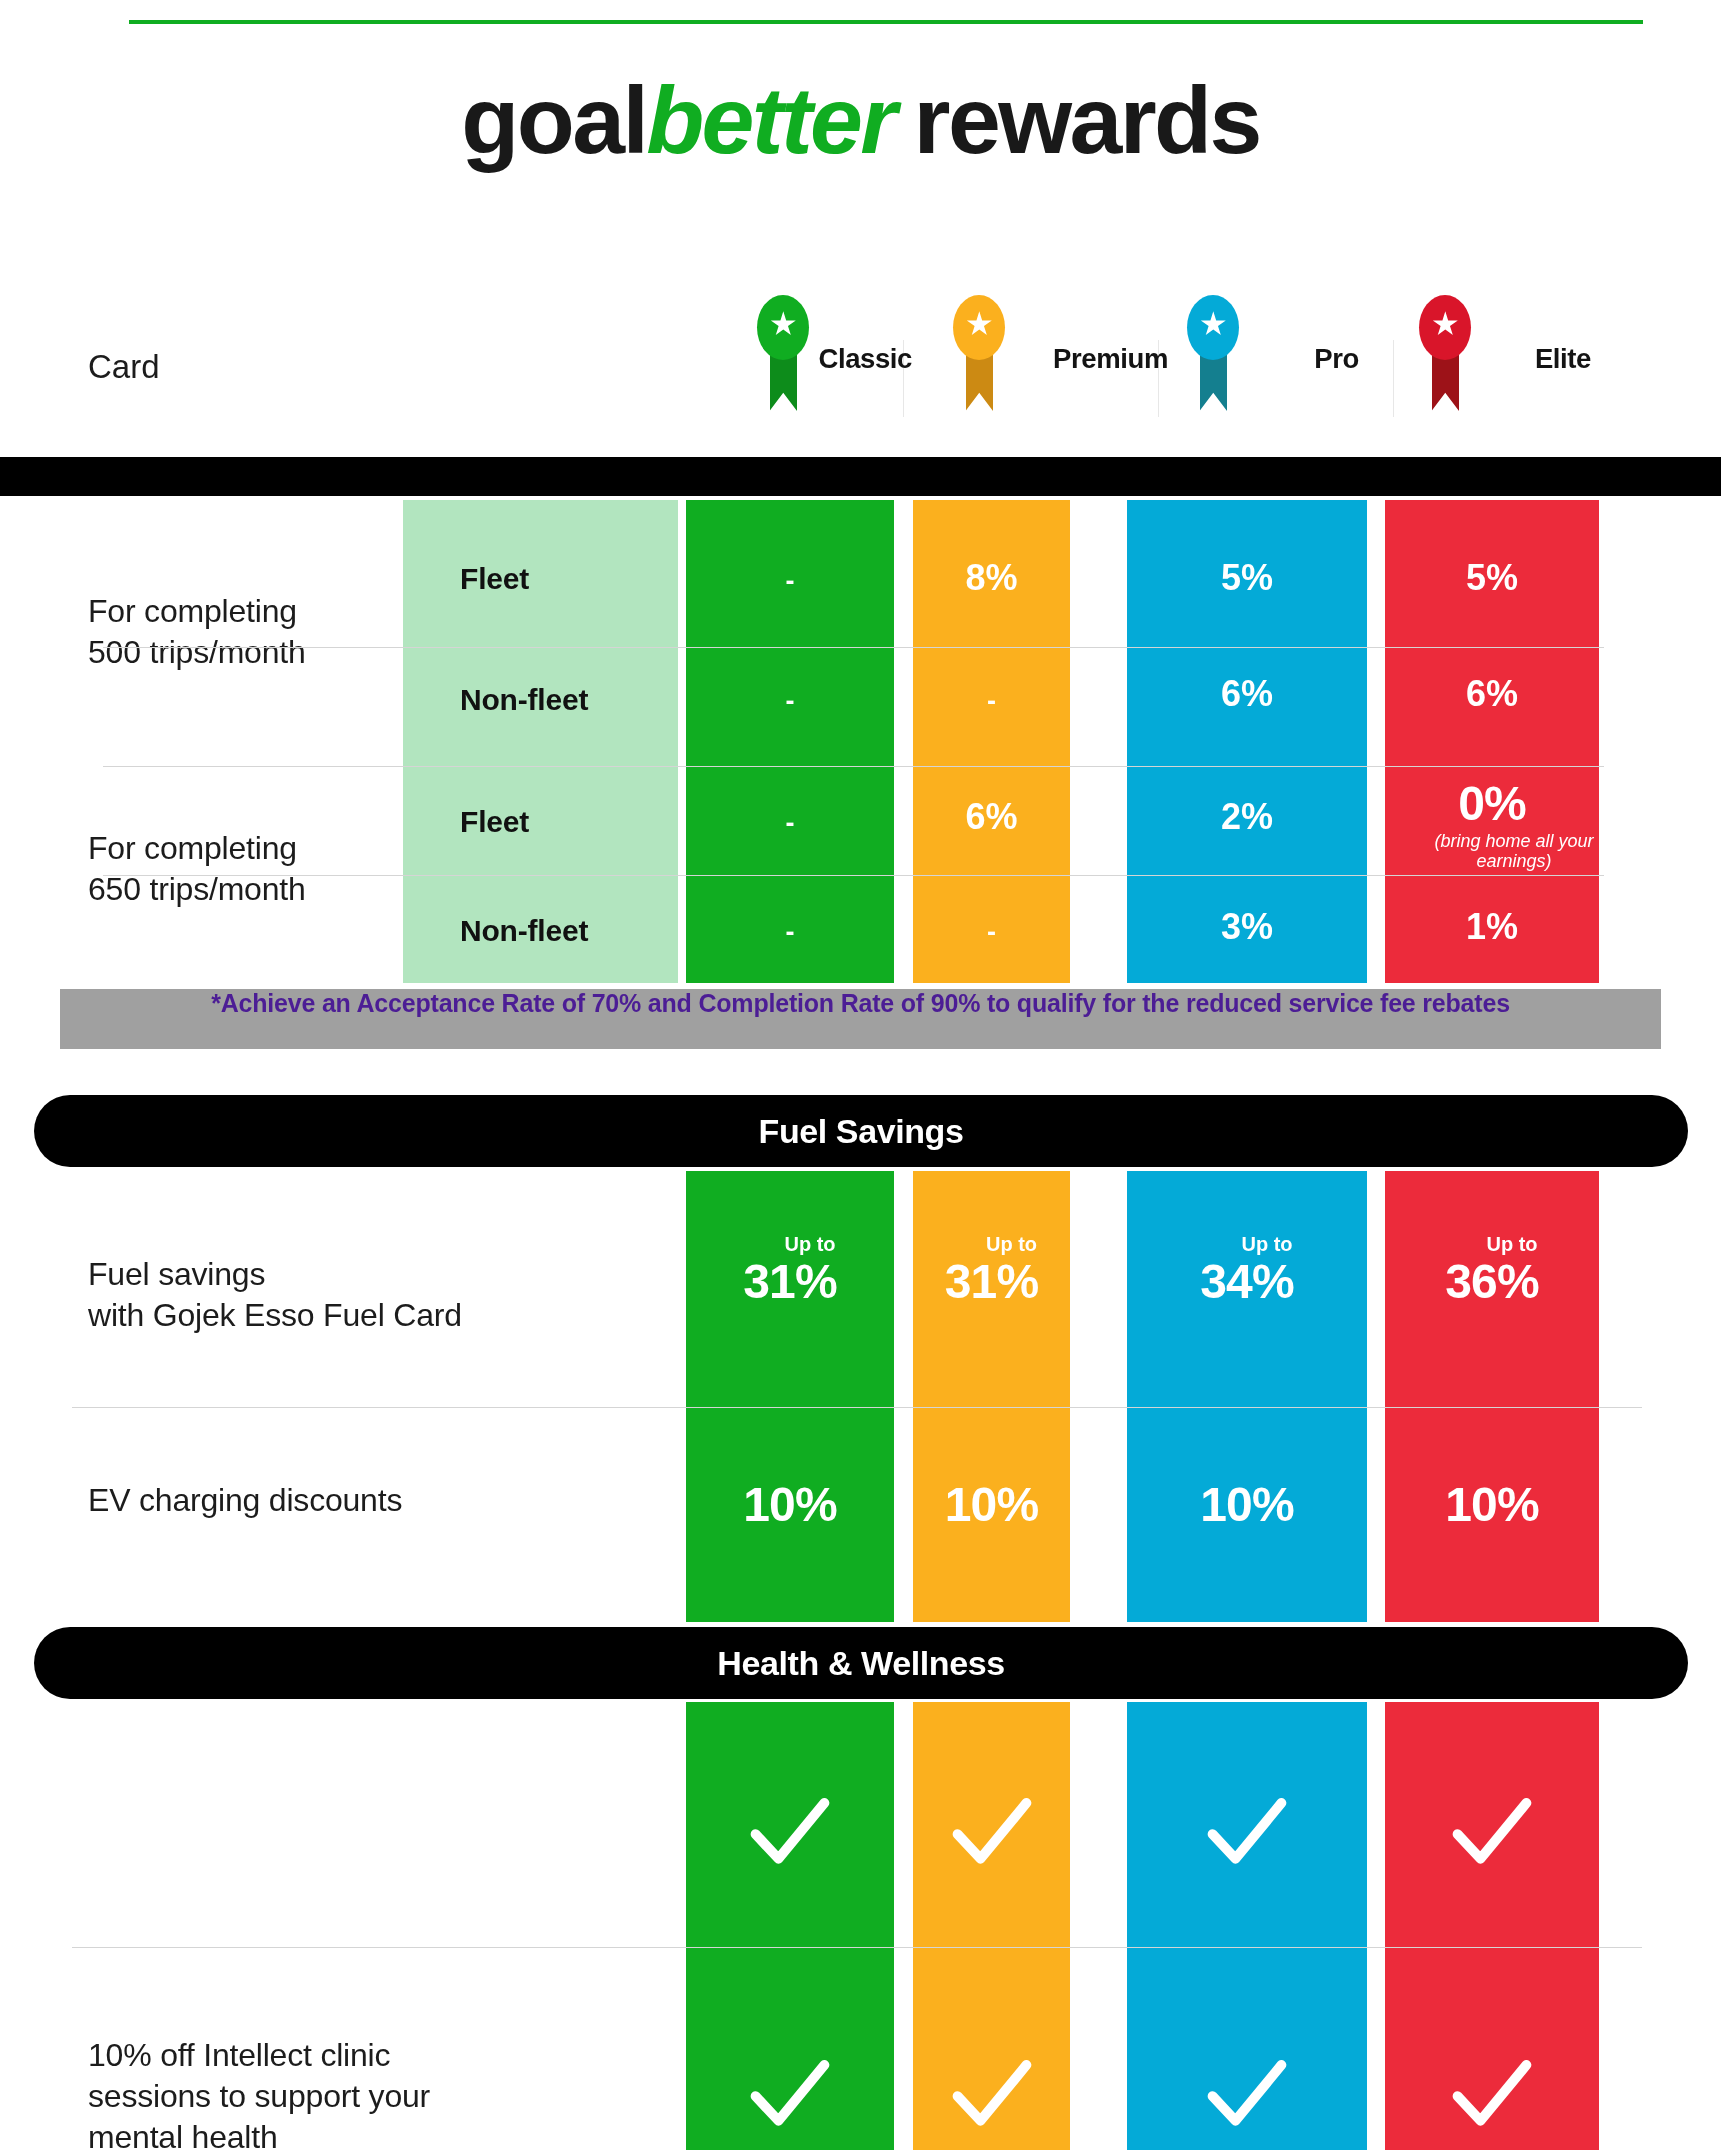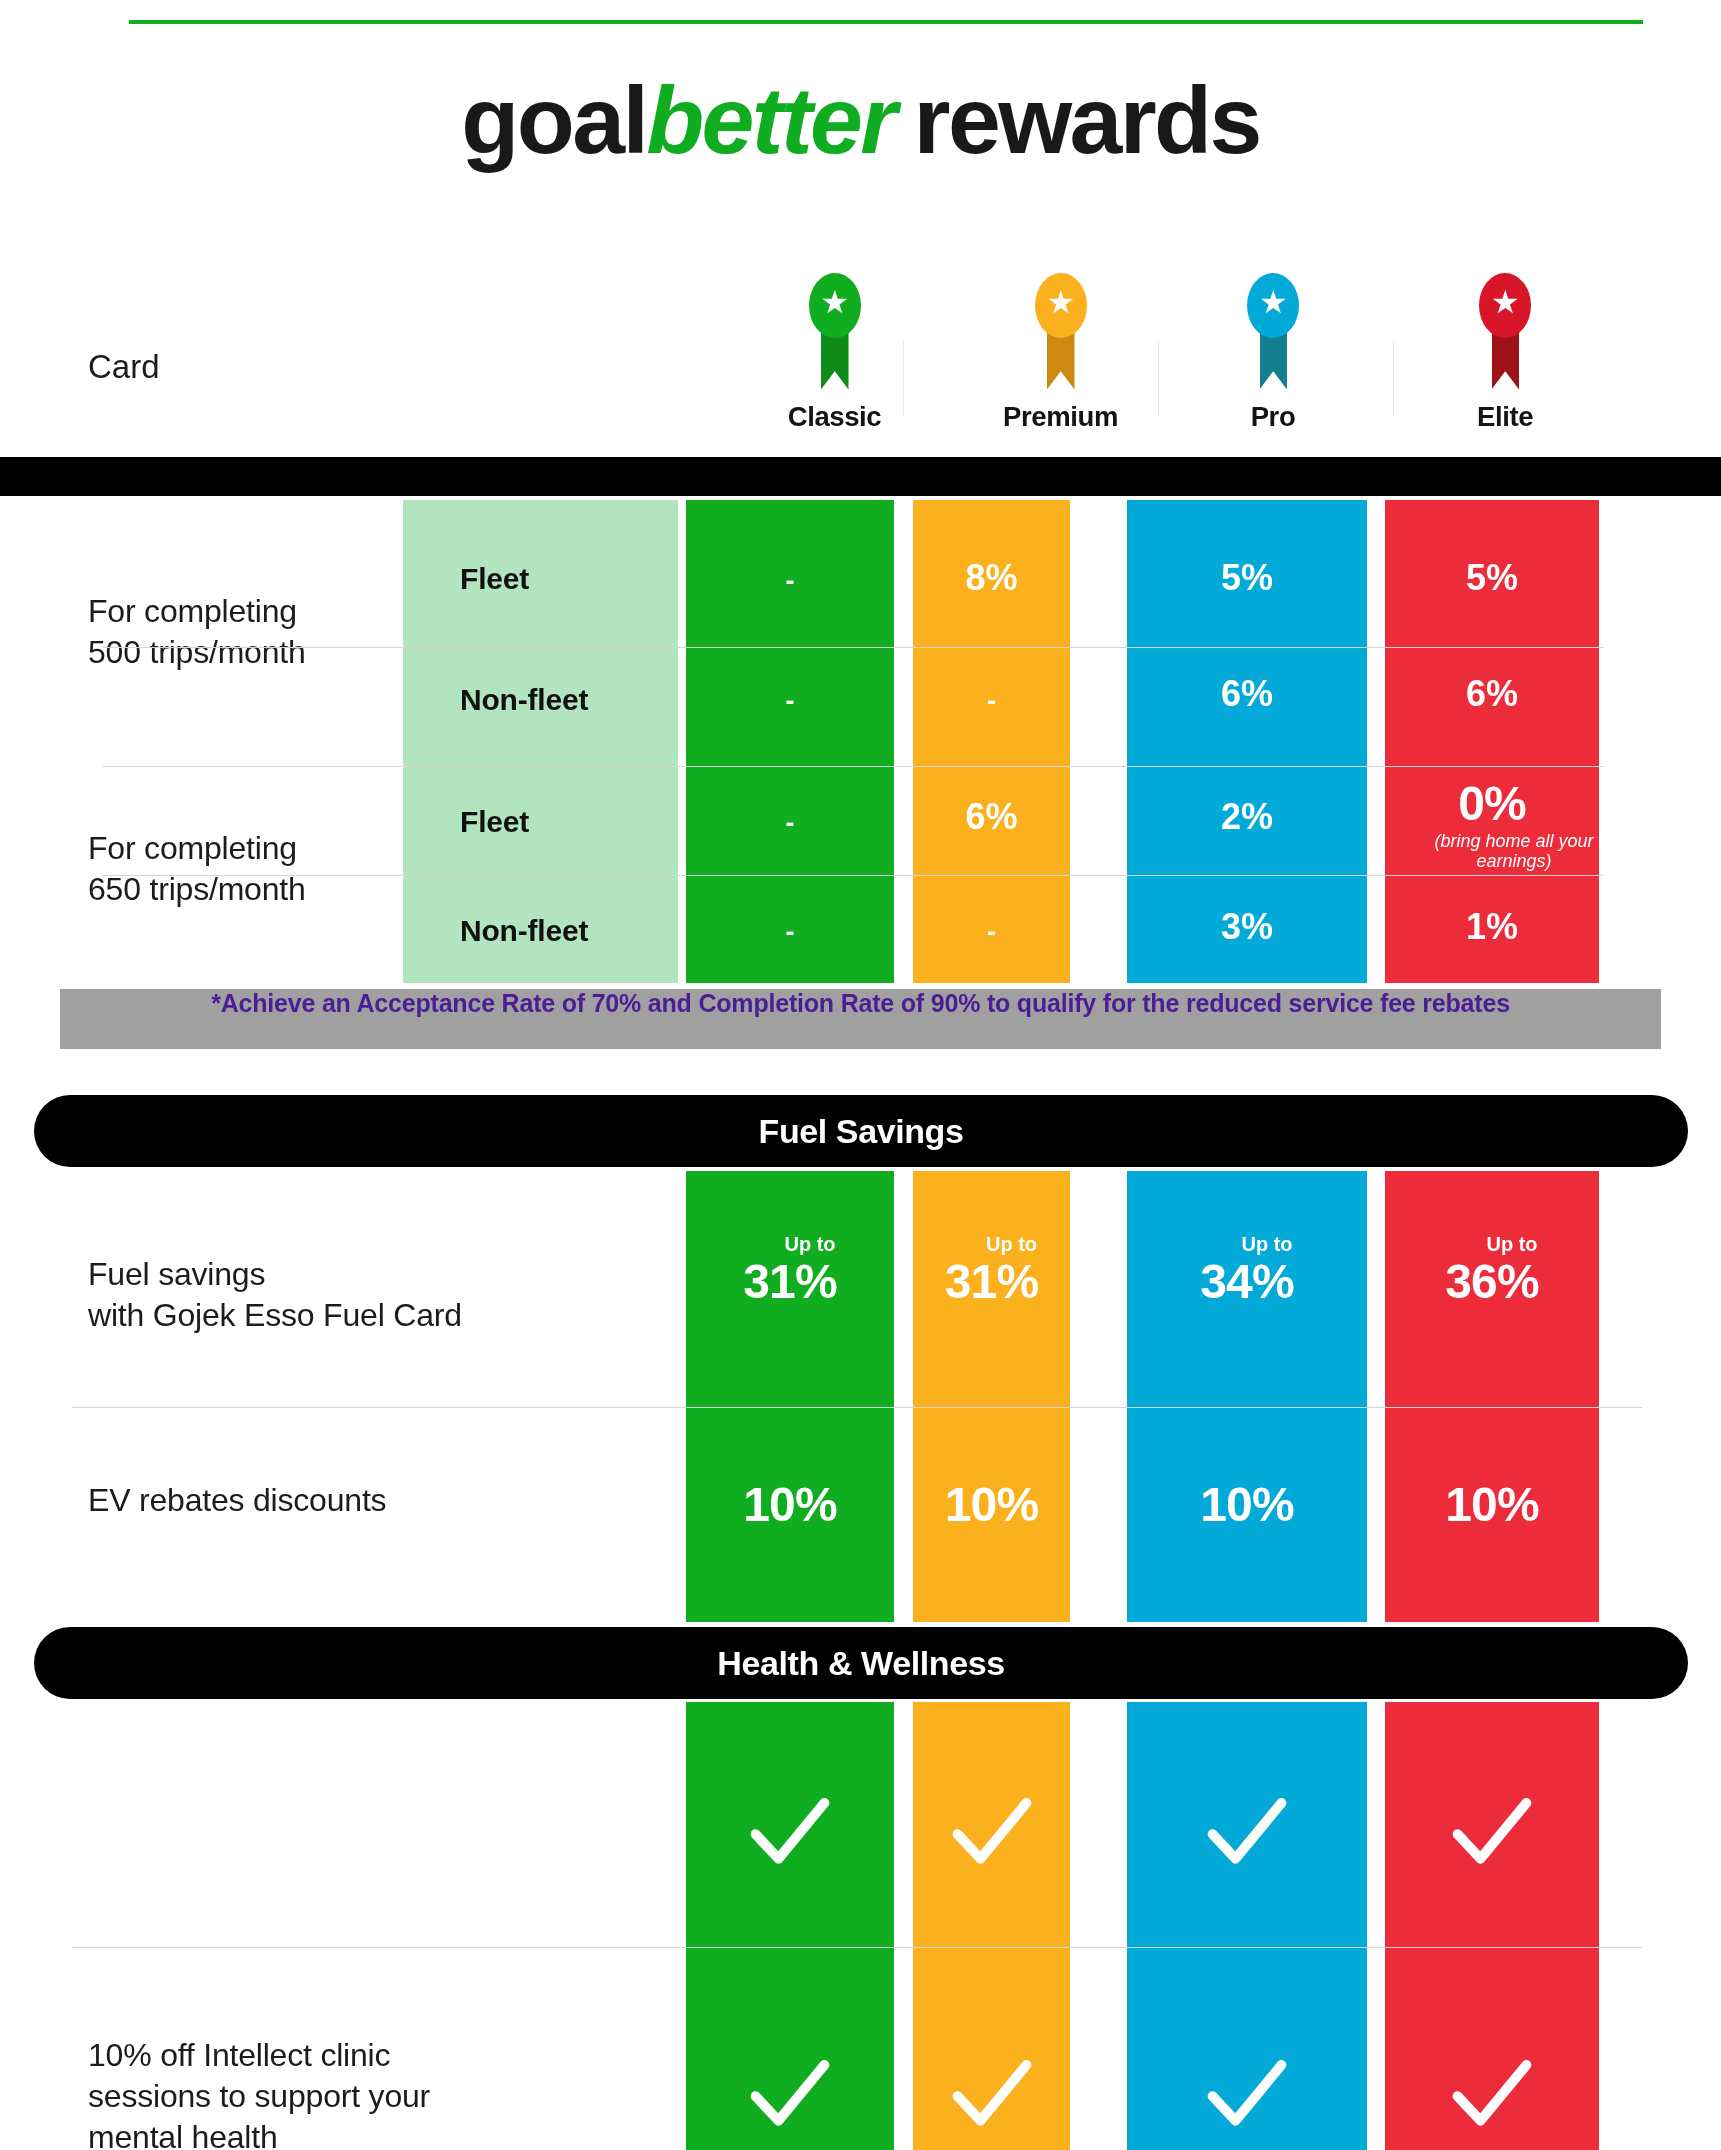--- a/index.html
+++ b/index.html
@@ -69,23 +69,22 @@
     font-weight:500;
     color:#1c1c1c;
     z-index:6;
   }
   .tier-head{
     position:absolute;
     top:267px;
     height:172px;
     z-index:6;
     display:flex;
-    flex-direction:column;
     align-items:center;
-    justify-content:center;
+    justify-content:space-between;
   }
   .badge{
     position:relative;
     width:52px; height:116px;
   }
   .badge .tail{
     position:absolute;
     left:12.5px; top:51px;
     width:27.5px; height:65px;
     clip-path:polygon(0 0,100% 0,100% 100%,50% 72%,0 100%);
@@ -344,21 +343,21 @@
     <span class="big">34%</span>
   </div>
   <div class="cellval" style="left:1385px;top:1234px;width:214px;">
     <span class="upto">Up to</span>
     <span class="big">36%</span>
   </div>
 
   <div class="hr" style="left:72px;top:1407px;width:1570px;"></div>
 
   <div class="rowlabel" style="left:88px;top:1480px;width:538px;">
-    <div>EV rebates discounts</div>
+    <div>EV charging discounts</div>
   </div>
 
   <div class="cellval" style="left:686px;top:1480px;width:208px;">
     <span class="big">10%</span>
   </div>
   <div class="cellval" style="left:913px;top:1480px;width:157px;">
     <span class="big">10%</span>
   </div>
   <div class="cellval" style="left:1127px;top:1480px;width:240px;">
     <span class="big">10%</span>

